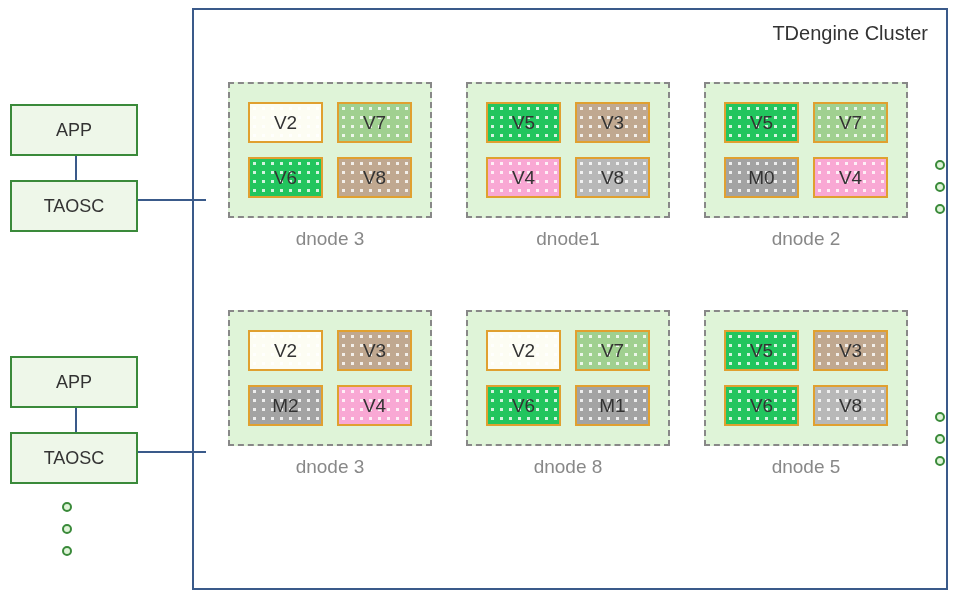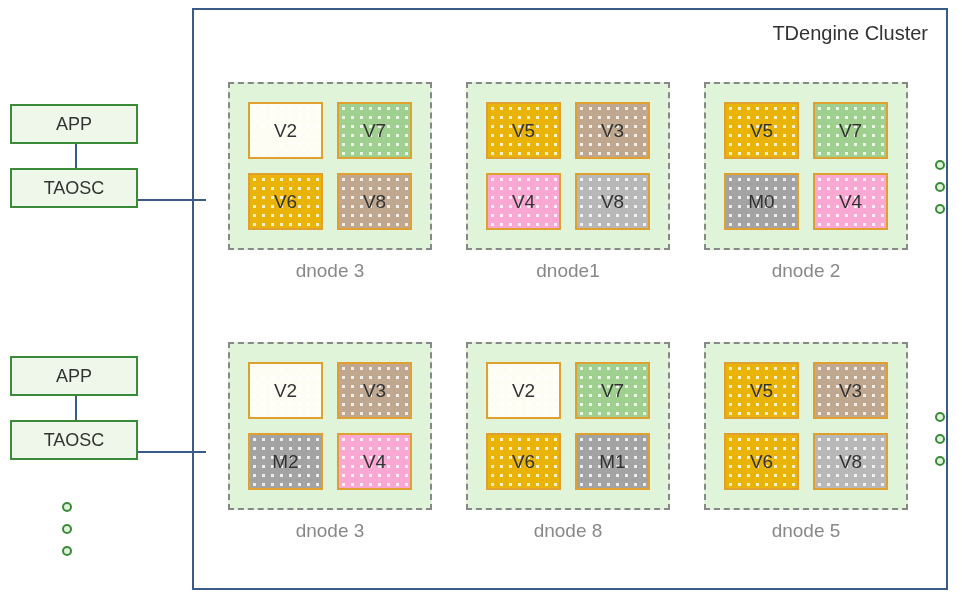--- a/index.html
+++ b/index.html
@@ -1,40 +1,40 @@
 <!DOCTYPE html>
 <html><head>
 <meta charset="utf-8">
 <style>
 *{box-sizing:border-box;margin:0;padding:0}
 body{width:968px;height:600px;background:#fff;font-family:Arial,sans-serif;position:relative;overflow:hidden}
 .cluster-box{position:absolute;left:192px;top:8px;width:756px;height:582px;border:2px solid #3a5a8a;background:#fff}
 .cluster-title{position:absolute;right:18px;top:12px;font-size:20px;color:#333}
 .dnodes-wrap{position:absolute;left:34px;top:72px;width:680px;display:flex;flex-wrap:wrap;gap:60px 34px}
 .dnode{width:204px}
-.dnode-box{width:204px;height:168px;border:2px dashed #888;background:#dff4d8;display:grid;grid-template-columns:1fr 1fr;grid-template-rows:1fr 1fr;gap:14px;padding:18px}
+.dnode-box{width:204px;height:136px;border:2px dashed #888;background:#dff4d8;display:grid;grid-template-columns:1fr 1fr;grid-template-rows:1fr 1fr;gap:14px;padding:18px}
 .vnode{border:2px solid #e0a030;display:flex;align-items:center;justify-content:center;font-size:19px;color:#333;position:relative;overflow:hidden}
 .vnode::before{content:"";position:absolute;inset:0;background-image:radial-gradient(circle,rgba(255,255,255,.8) 1.6px,transparent 1.6px);background-size:9px 9px}
 .vnode span{position:relative;z-index:1}
 .c-white{background:#fdfdf3}
 .c-green{background:#a0d090}
-.c-blue{background:#eab308}
+.c-blue{background:#22c55e}
 .c-brown{background:#c0a890}
 .c-pink{background:#f9a8d4}
 .c-gray{background:#b8b8b8}
 .c-orange{background:#a3a3a3}
 .dnode-label{text-align:center;margin-top:10px;font-size:19px;color:#888}
 .dots{display:flex;flex-direction:column;gap:12px}
 .dot{width:10px;height:10px;border-radius:50%;background:#dff4d8;border:2px solid #3a8a3a}
 .dots-cluster-top{position:absolute;left:935px;top:160px}
 .dots-cluster-bot{position:absolute;left:935px;top:412px}
 .client{position:absolute;left:10px;width:130px}
 .client1{top:104px}
 .client2{top:356px}
-.client-box{width:128px;height:40px;border:2px solid #3a8a3a;background:#eef7e9;display:flex;align-items:center;justify-content:center;font-size:18px;color:#333}
+.client-box{width:128px;height:52px;border:2px solid #3a8a3a;background:#eef7e9;display:flex;align-items:center;justify-content:center;font-size:18px;color:#333}
 .client-gap{height:24px;position:relative}
 .client-gap::after{content:"";position:absolute;left:50%;top:0;width:0;height:100%;border-left:2px solid #3a5a8a}
 .conn{position:absolute;height:0;border-top:2px solid #3a5a8a}
 .conn1{left:138px;top:199px;width:68px}
 .conn2{left:138px;top:451px;width:68px}
 .dots-clients{position:absolute;left:62px;top:502px}
 </style>
 </head>
 <body>
 

